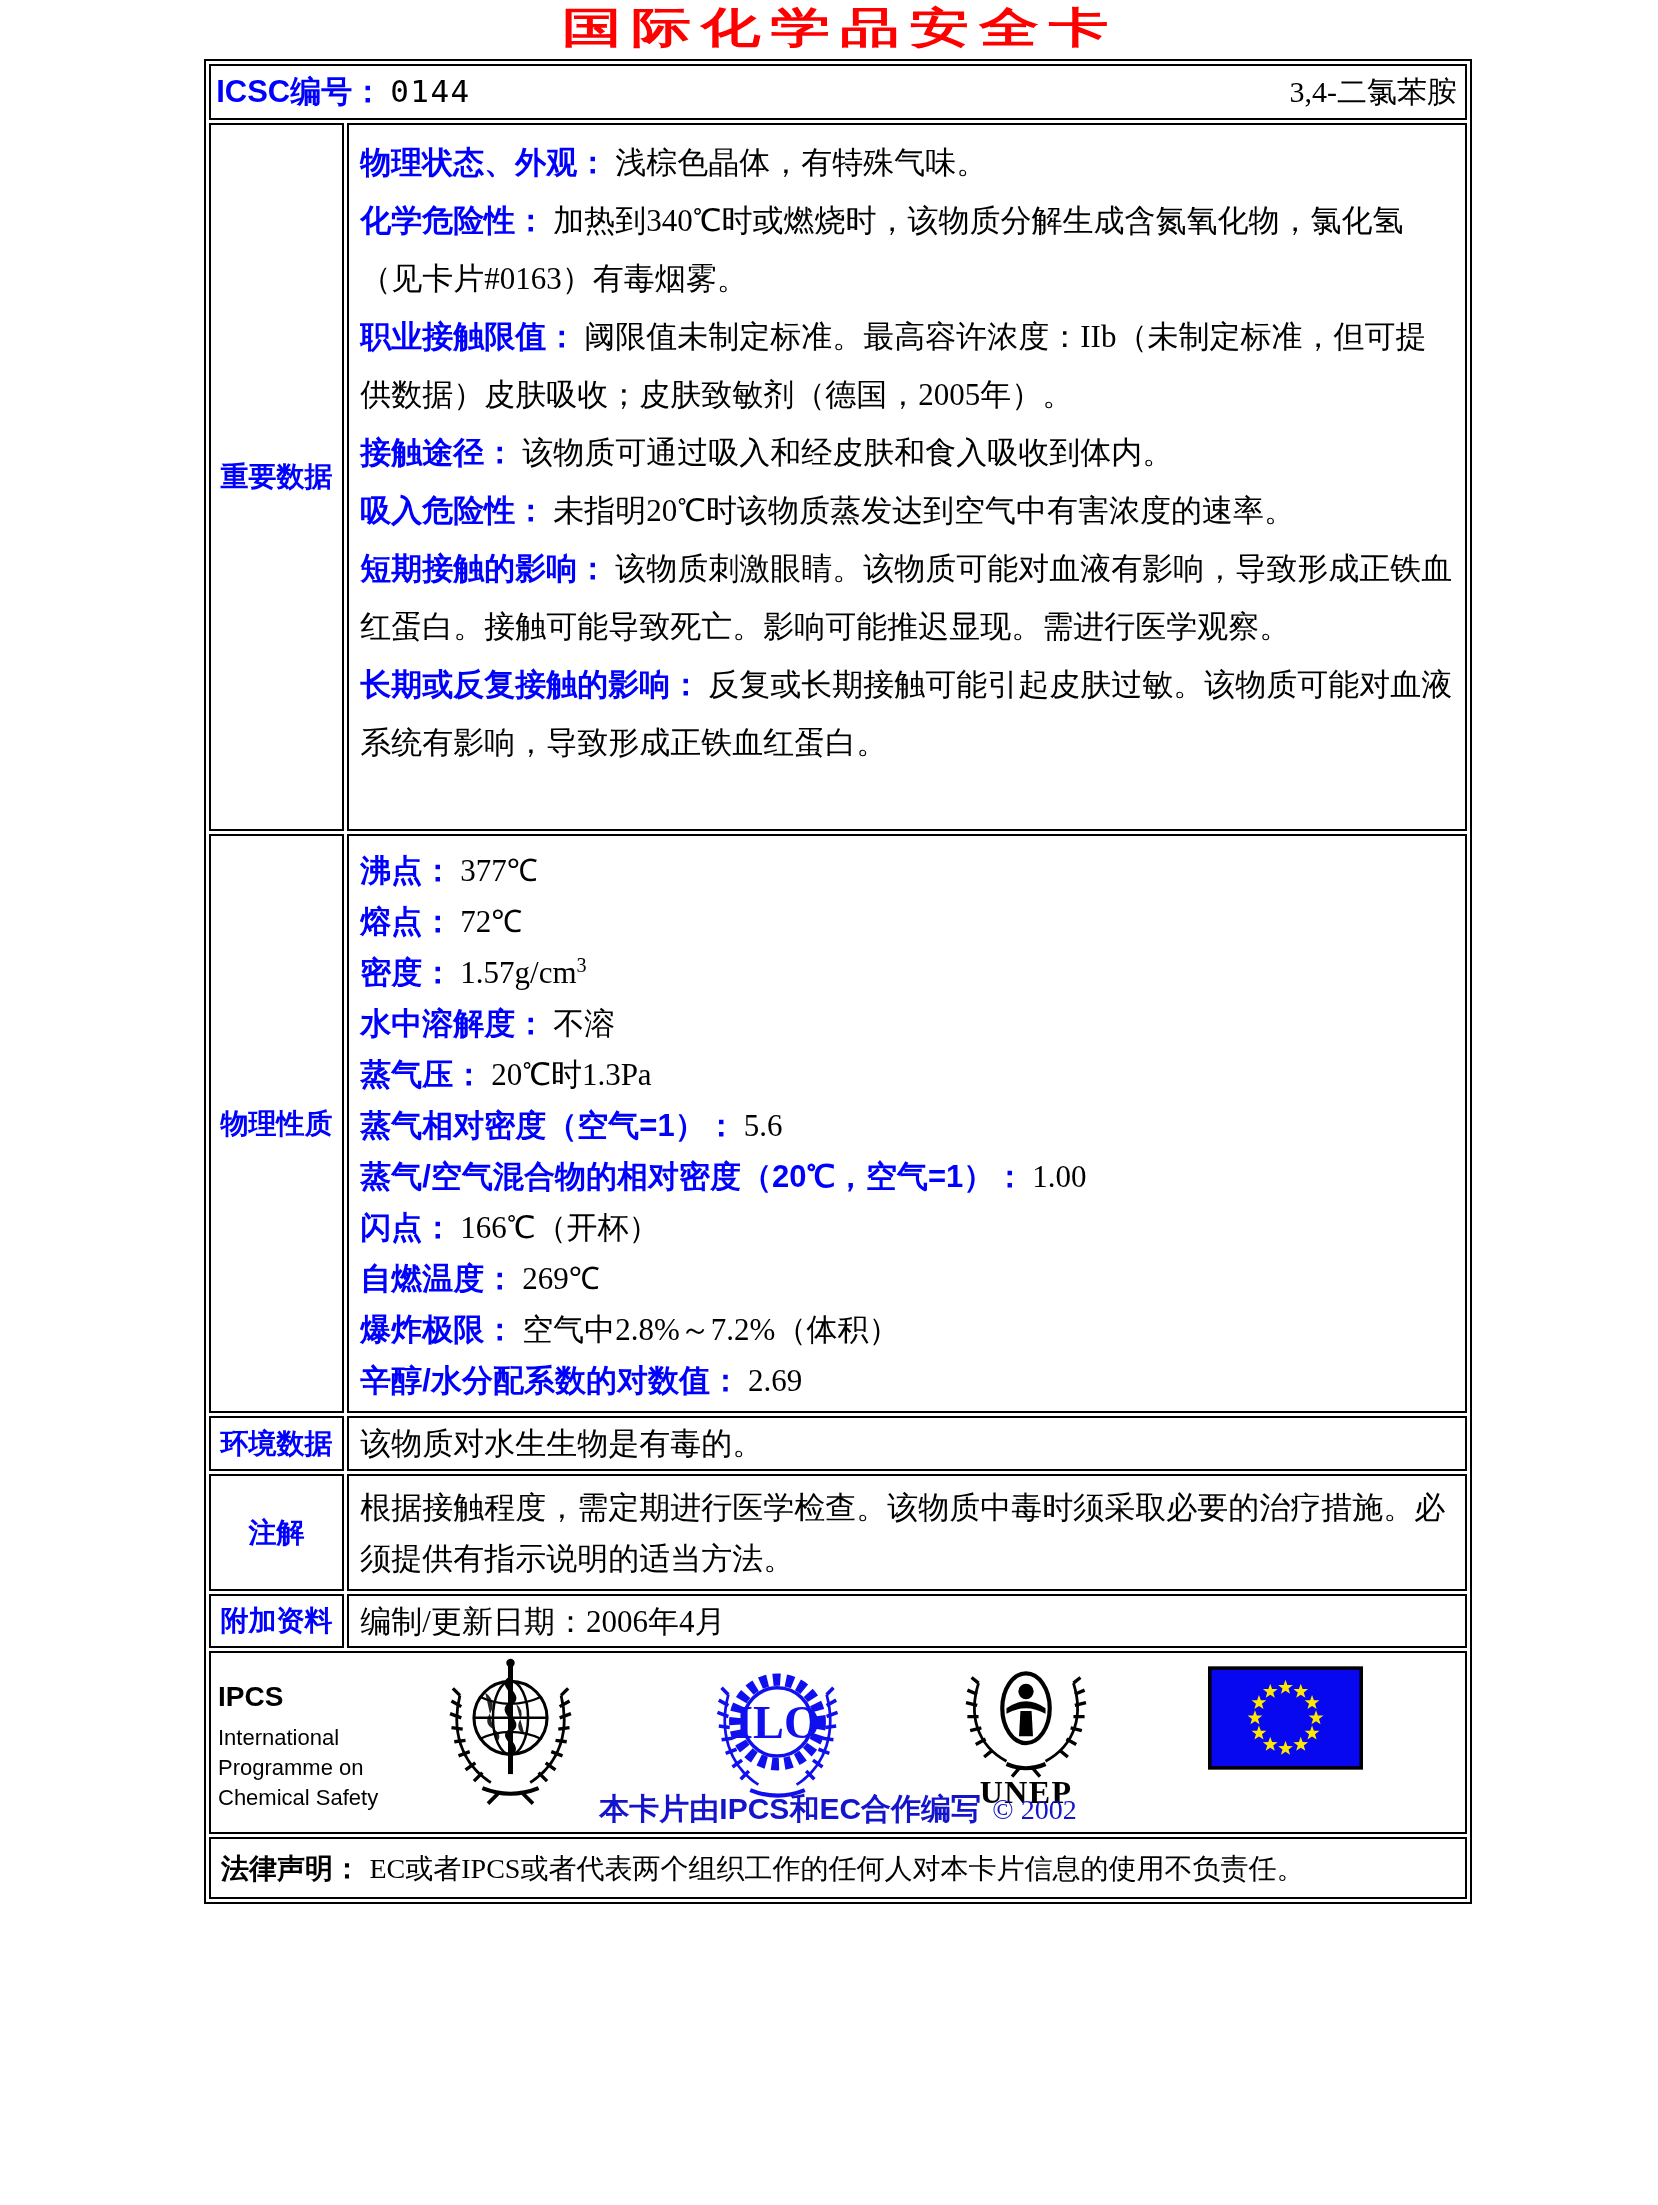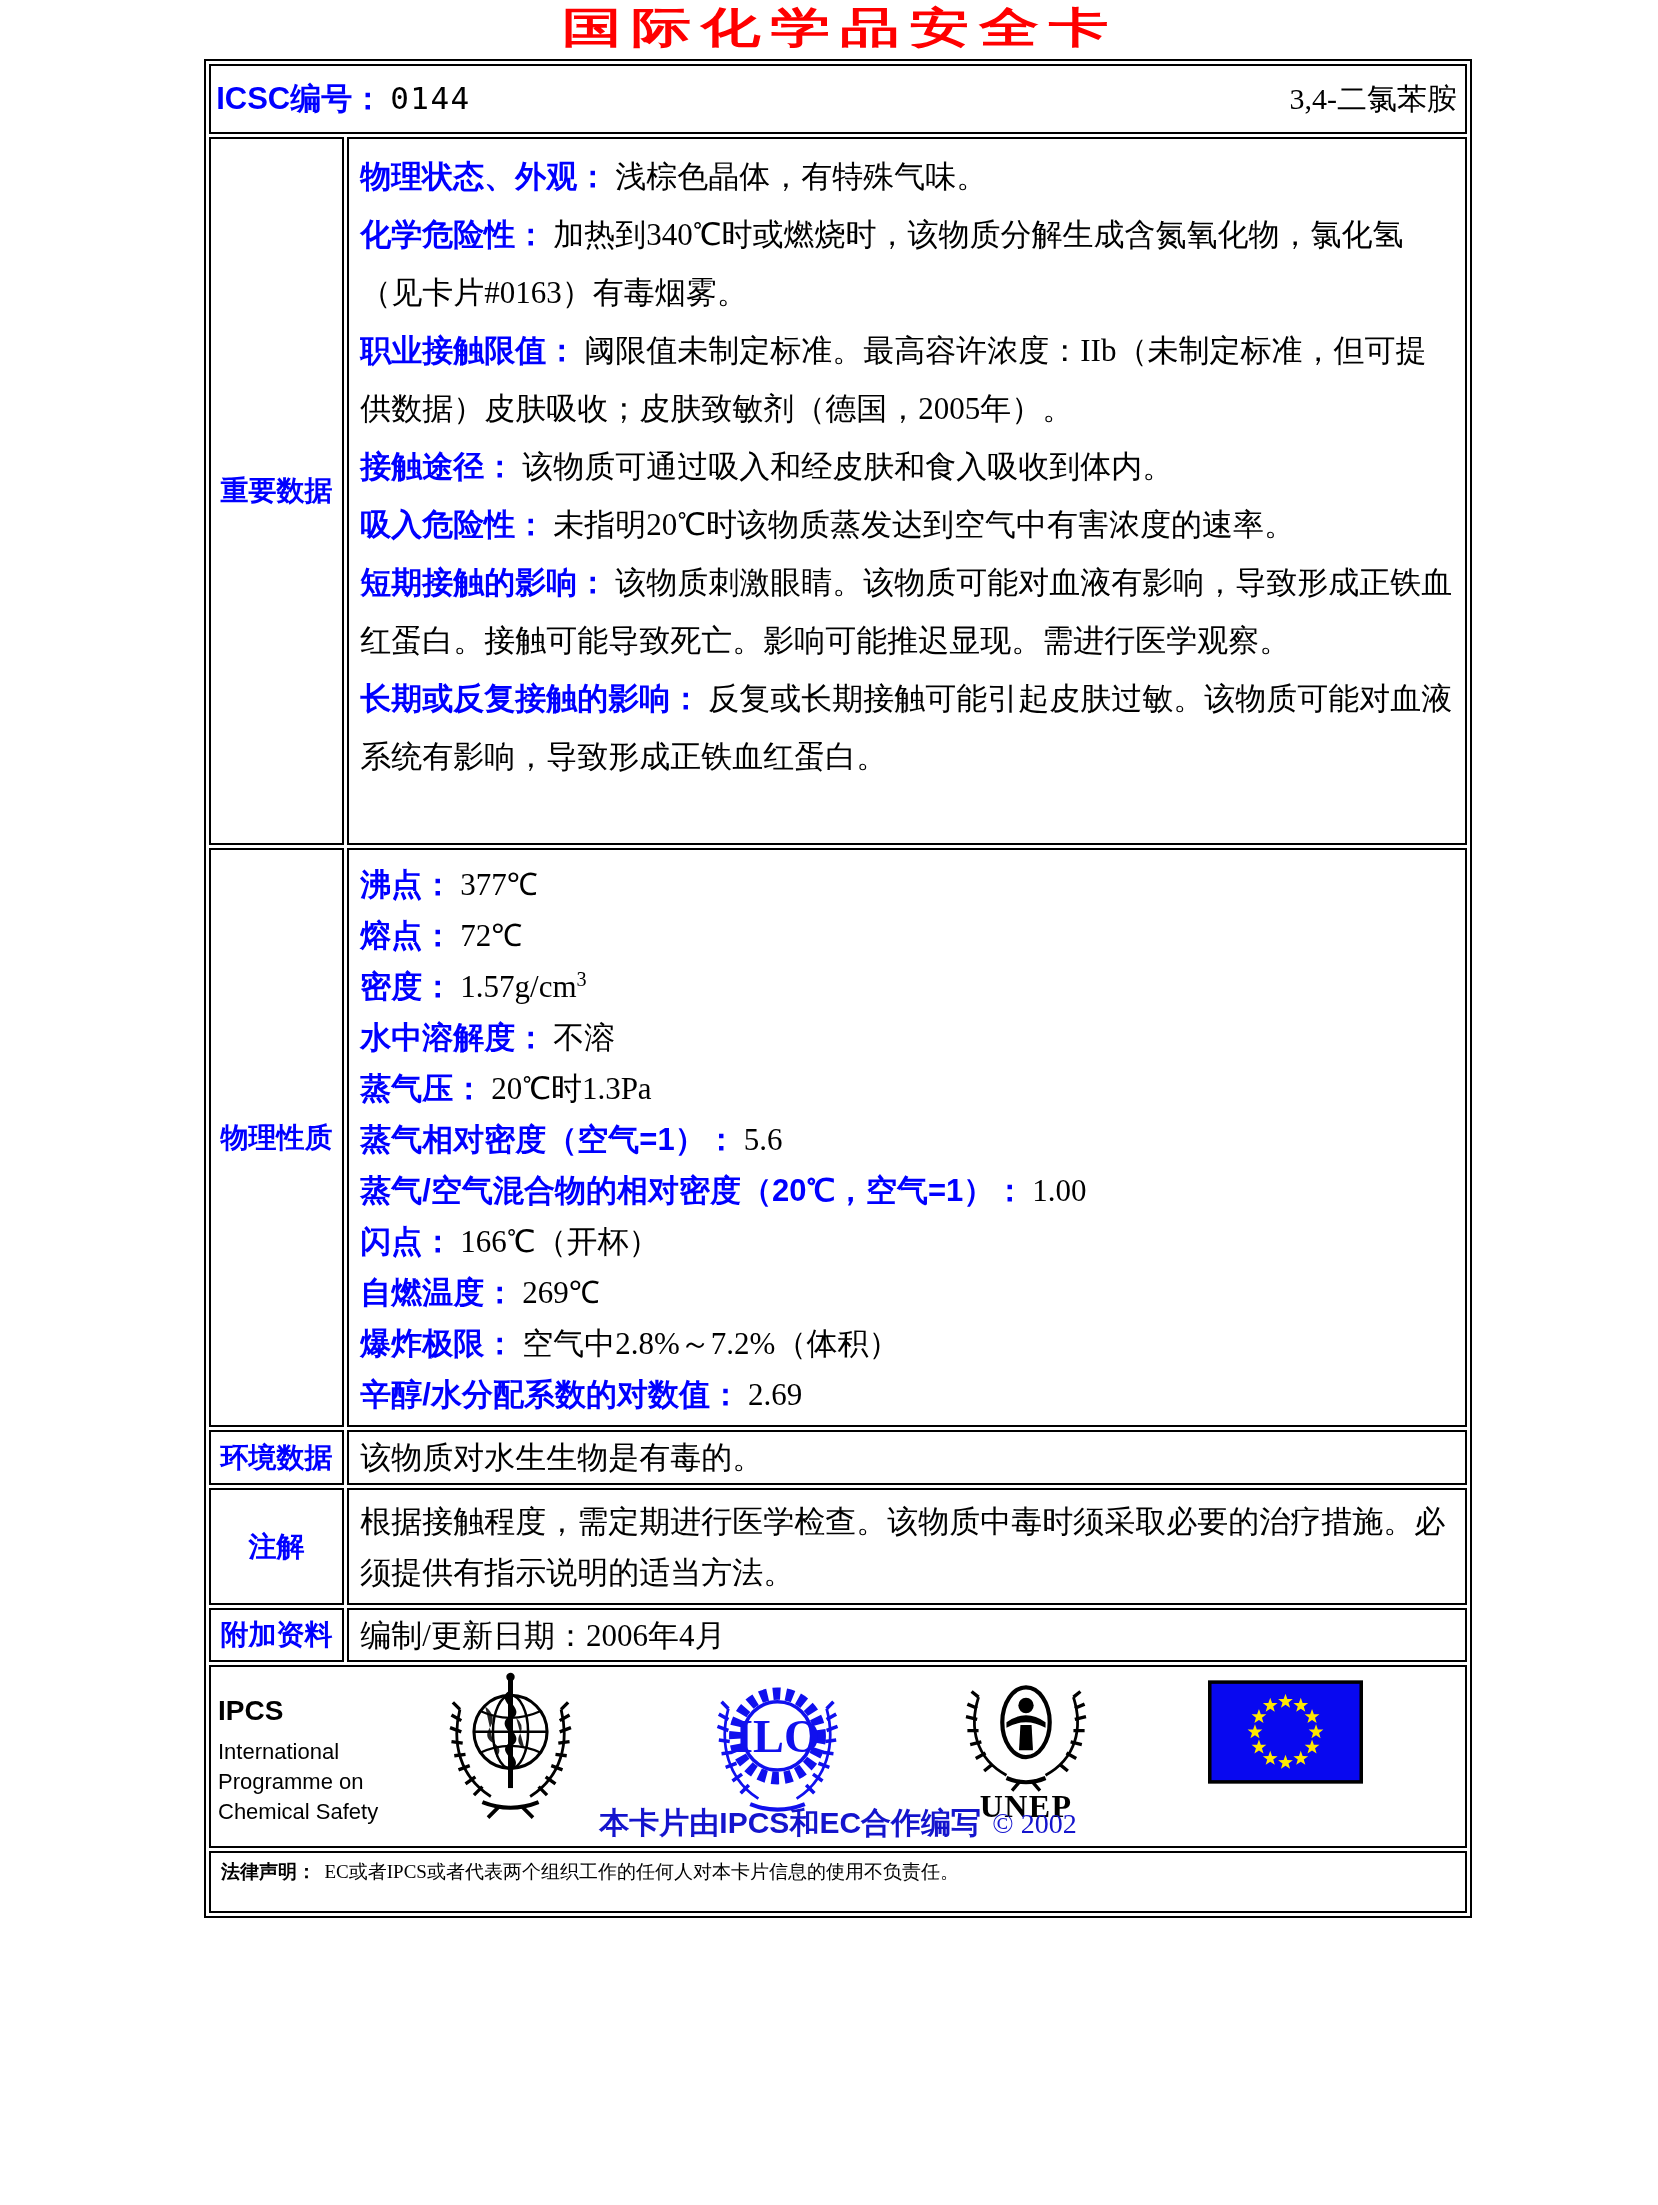--- a/index.html
+++ b/index.html
@@ -61,21 +61,21 @@
   .content-top { vertical-align: top; padding-top: 8.5px; }
 
   .inline-label {
     color: #0000FF;
     font-family: "Liberation Sans", sans-serif;
     font-weight: bold;
     margin-right: 7px;
   }
 
   
-  .r-icsc  td { height: 70px; }
+  .r-icsc  td { height: 56px; }
   .r-imp   td { height: 708px; }
   .r-phys  td { height: 563px; }
   .r-env   td { height: 55px; }
   .r-note  td { height: 103px; }
   .r-add   td { height: 54px; }
   .r-logos td { height: 183px; }
   .r-legal td { height: 62px; }
 
   .imp-body  { line-height: 58px; }
   .phys-body { line-height: 51px; }
@@ -118,21 +118,21 @@
     font-size: 30px;
   }
   .credit-copy {
     font-family: "Liberation Serif", serif;
     font-weight: normal;
     font-size: 28px;
     margin-left: 11.3px;
   }
 
   
-  .legal-flex { display: flex; height: 100%; font-size: 19px; line-height: 37px; }
+  .legal-flex { display: flex; align-items: center; height: 100%; font-size: 28px; line-height: 37px; }
   .legal-label {
     font-family: "Liberation Sans", sans-serif;
     font-weight: bold;
     color: #000;
     margin-right: 8.5px;
     white-space: nowrap;
   }
 </style>
 </head>
 <body>

